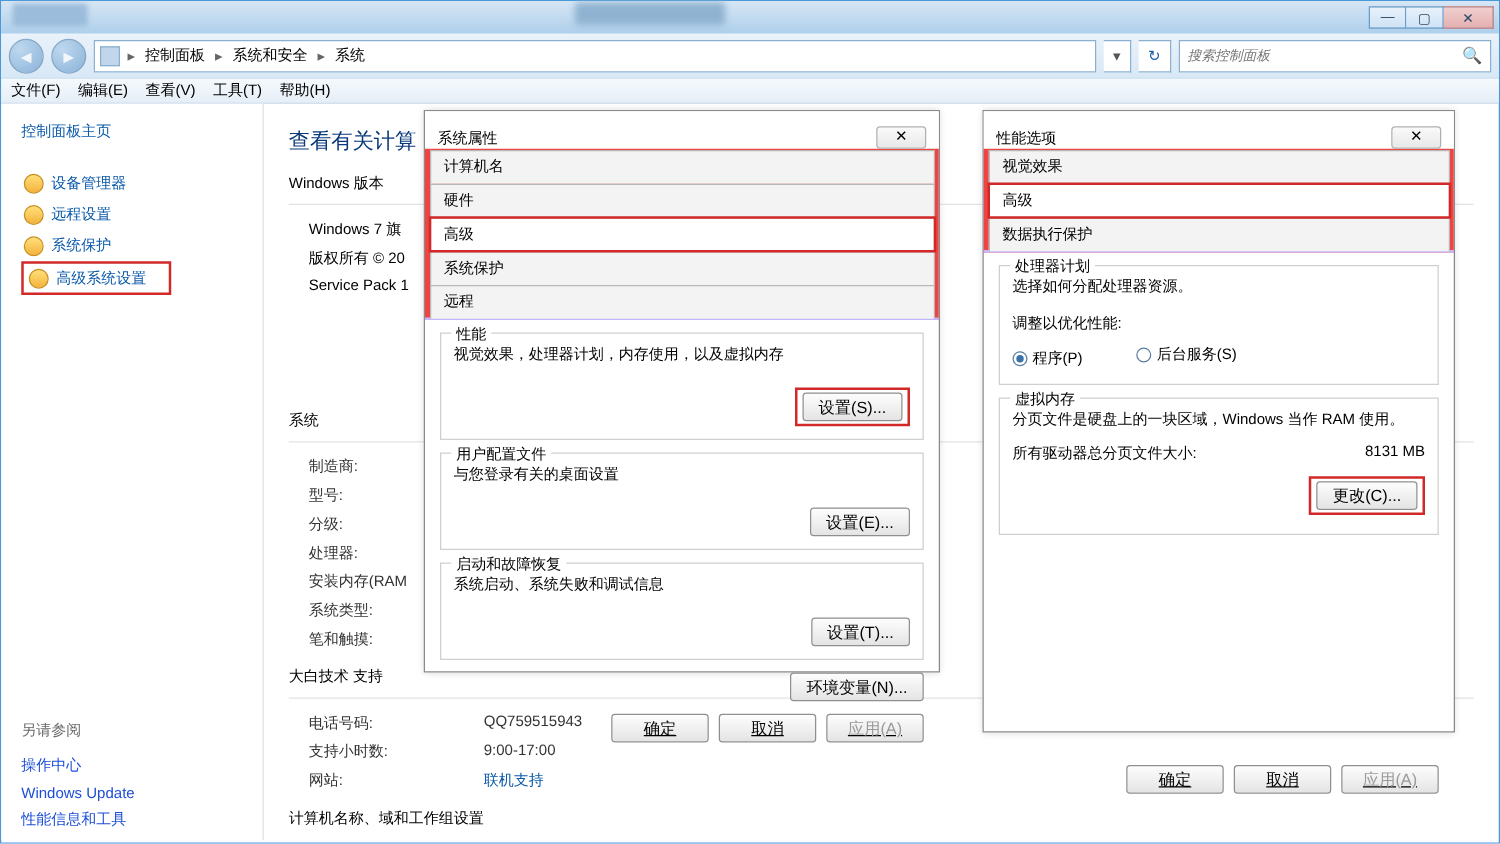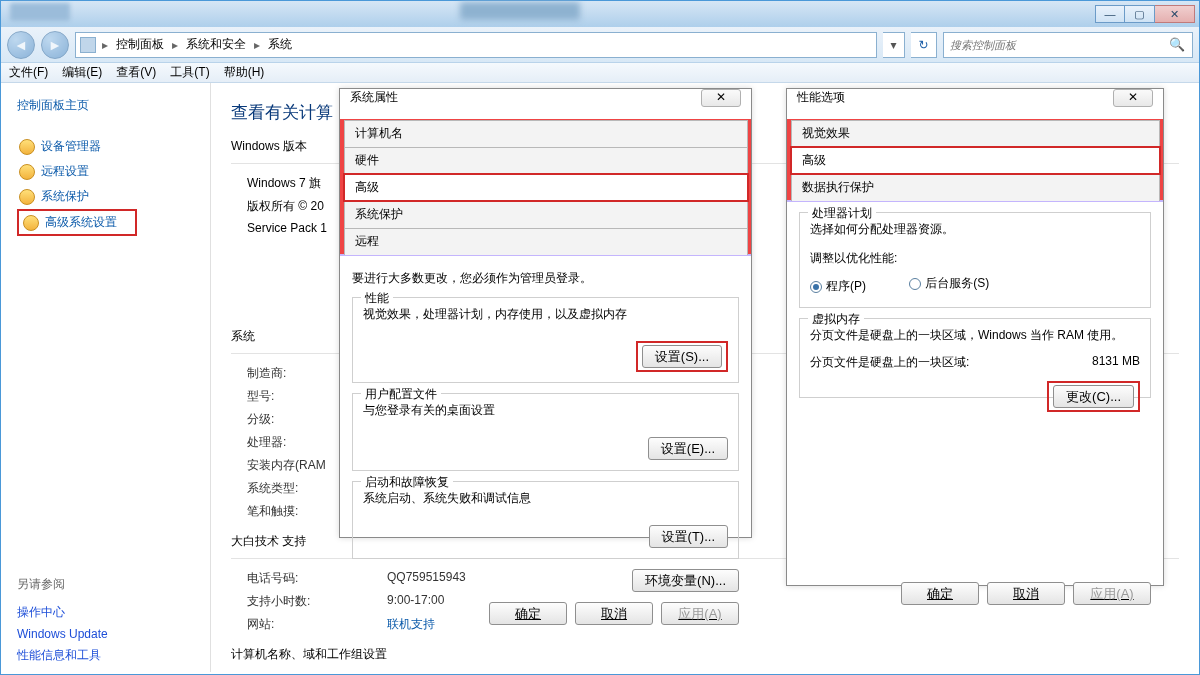--- a/index.html
+++ b/index.html
@@ -48,21 +48,21 @@
 .section-title { font-size:12px; color:#000; margin: 4px 0 8px 0; }
 .kvlist .row { display:flex; padding:3px 0; }
 .kvlist .label { width: 140px; color:#333; }
 .kvlist .val { color:#333; }
 .kvlist .val.link { color:#0b5aaa; cursor:pointer;}
 .sysblk { margin-top:10px; }
 hr.sep { border:none; border-top:1px solid #e3e3e3; margin:4px 0 8px 0;}
 
 
 .dialog { position:absolute; background:#fff; border:1px solid #8a8a8a; box-shadow: 0 0 6px rgba(0,0,0,.15); }
-.dialog .dtitle { height:30px; display:flex; align-items:flex-start; justify-content:space-between; padding:0 10px; font-size:12px; background:#fff;}
+.dialog .dtitle { height:30px; display:flex; align-items:flex-end; justify-content:space-between; padding:0 10px; font-size:12px; background:#fff;}
 .dialog .xbtn { width:40px; height:18px; border:1px solid #b0b0b0; border-radius:3px; background:linear-gradient(#fafafa,#e8e8e8); text-align:center; font-size:12px; cursor:pointer;}
 .tabs { display:flex; border-bottom:2px solid #c4b5fd; padding:0 4px; background:#ef4444;flex-direction:column;}
 .tab { padding:4px 10px 5px; border:1px solid #b8b8b8; border-bottom:none; background:#f3f3f3; margin-right:-1px; cursor:pointer; position:relative; top:1px;}
 .tab.active { background:#fff; z-index:2; }
 .tab.rhl { outline:2px solid #d12828; outline-offset:-1px; }
 .dialog .body { padding:10px 12px; }
 .group { border:1px solid #cfcfcf; padding:8px 10px 10px; margin-bottom:10px; position:relative; }
 .group .glabel { position:absolute; top:-8px; left:8px; background:#fff; padding:0 4px; font-size:12px; }
 .winbtn { height:23px; padding:0 12px; border:1px solid #8f8f8f; background:linear-gradient(#fdfdfd,#e4e4e4); border-radius:3px; cursor:pointer; font-size:13px;}
 .winbtn:disabled, .winbtn.disabled { color:#9a9a9a; }
@@ -216,21 +216,20 @@
     <span class="xbtn">✕</span>
   </div>
   <div class="tabs">
     <div class="tab">计算机名</div>
     <div class="tab">硬件</div>
     <div class="tab active rhl">高级</div>
     <div class="tab">系统保护</div>
     <div class="tab">远程</div>
   </div>
   <div class="body">
-    <div style="margin:4px 0 10px;">要进行大多数更改，您必须作为管理员登录。</div>
 
     <div class="group">
       <span class="glabel">性能</span>
       <div>视觉效果，处理器计划，内存使用，以及虚拟内存</div>
       <div style="text-align:right; margin-top:18px;">
         <span class="redwrap">
           <button class="winbtn">设置(S)...</button>
         </span>
       </div>
     </div>
@@ -283,25 +282,25 @@
             <span class="dot sel"></span>
             <span>程序(P)</span>
           </label>
         <label class="radio">
             <span class="dot"></span>
             <span>后台服务(S)</span>
           </label>
       </div>
     </div>
 
-    <div class="group" style="height:80px">
+    <div class="group" style="height:110px">
       <span class="glabel">虚拟内存</span>
       <div>分页文件是硬盘上的一块区域，Windows 当作 RAM 使用。</div>
       <div style="margin-top:10px; display:flex;">
-        <span style="flex:1">分页文件是硬盘上的一块区域:</span>
+        <span style="flex:1">所有驱动器总分页文件大小:</span>
         <span>8131 MB</span>
       </div>
       <div style="text-align:right; margin-top:10px;">
         <span class="redwrap">
           <button class="winbtn">更改(C)...</button>
         </span>
       </div>
     </div>
 
     <div style="height:170px"></div>

